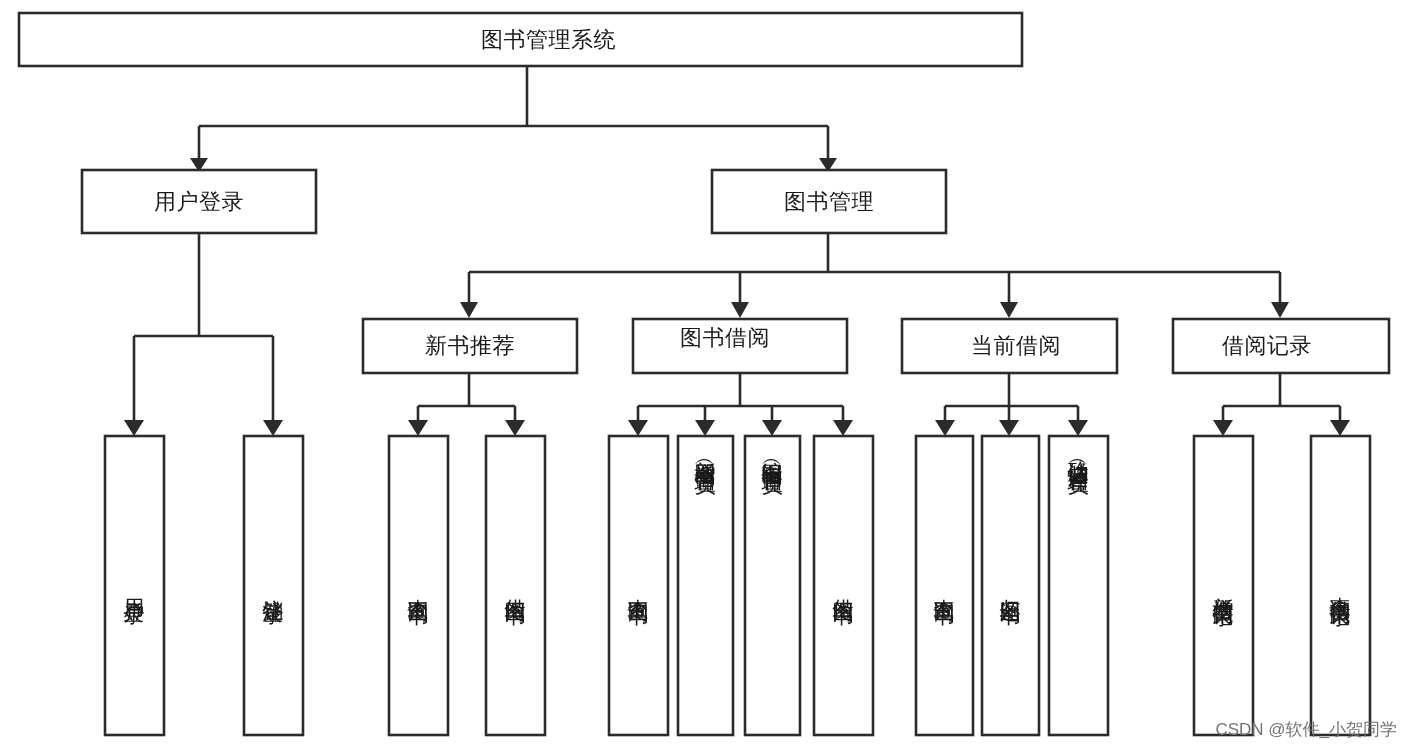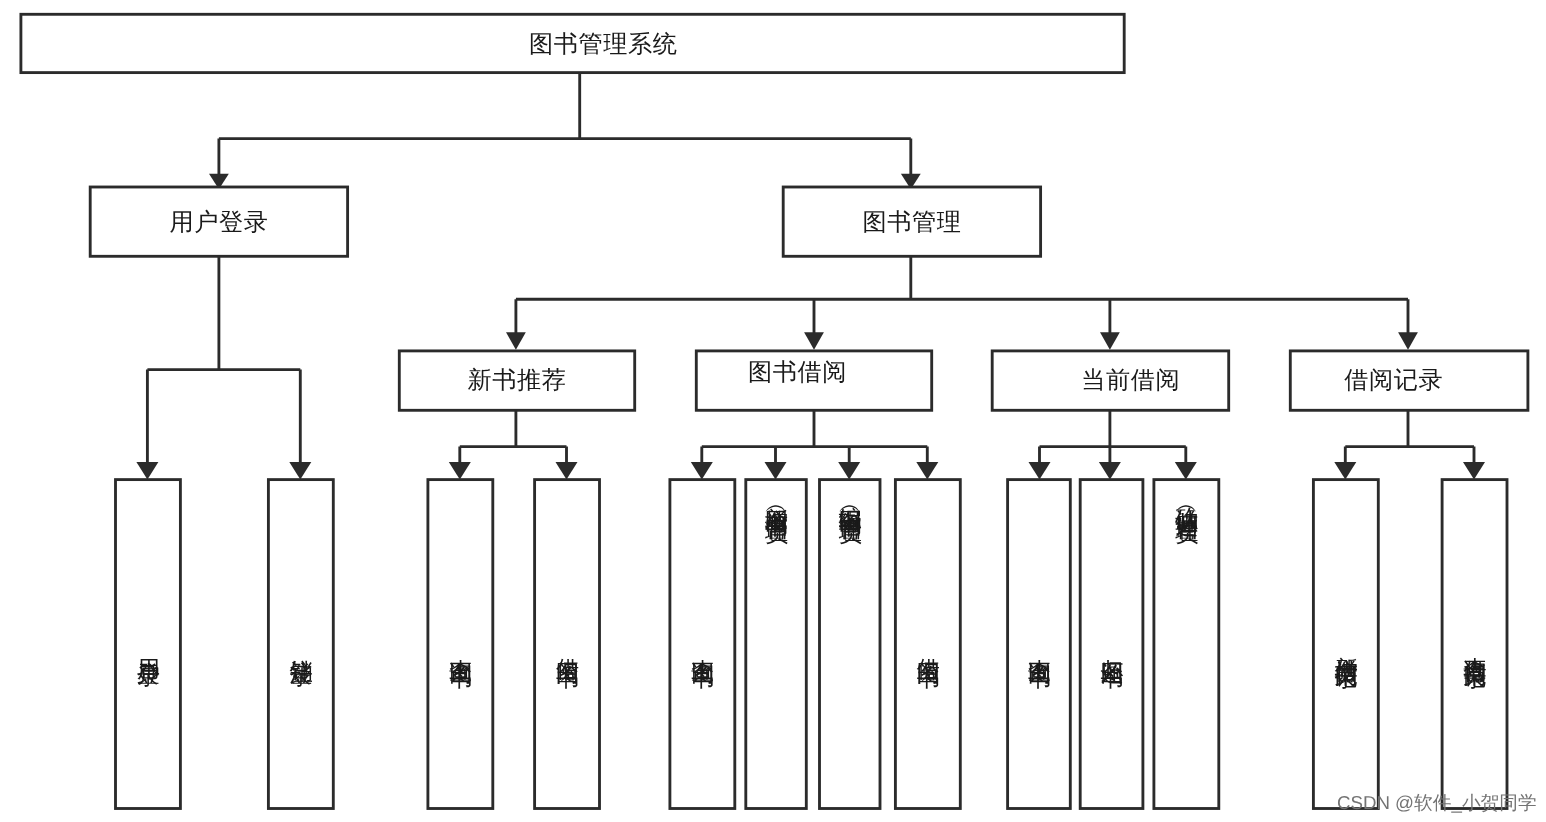--- a/index.html
+++ b/index.html
@@ -143,21 +143,21 @@
     <rect class="node-box" x="1311" y="436" width="59" height="299"></rect>
   </svg>
 
   <div class="node-label-h" style="left:19px; top:13px; width:1003px; height:53px;margin-left:28px;">图书管理系统</div>
 
   <div class="node-label-h" style="left:82px; top:170px; width:234px; height:63px;">用户登录</div>
   <div class="node-label-h" style="left:712px; top:170px; width:234px; height:63px;">图书管理</div>
 
   <div class="node-label-h" style="left:363px; top:319px; width:214px; height:54px;border-radius:12px;">新书推荐</div>
   <div class="node-label-h" style="left:633px; top:311px; width:184px; height:54px;">图书借阅</div>
-  <div class="node-label-h" style="left:902px; top:319px; width:228px; height:54px;padding-left:12px;">当前借阅</div>
+  <div class="node-label-h" style="left:902px; top:319px; width:228px; height:54px;">当前借阅</div>
   <div class="node-label-h" style="left:1173px; top:319px; width:188px; height:54px;">借阅记录</div>
 
   <div class="node-label-v" style="left:105px; top:436px; width:59px; height:299px;">用户登录</div>
   <div class="node-label-v" style="left:244px; top:436px; width:59px; height:299px;">注销登录</div>
 
   <div class="node-label-v" style="left:389px; top:436px; width:59px; height:299px;">查询图书</div>
   <div class="node-label-v" style="left:486px; top:436px; width:59px; height:299px;">借阅图书</div>
 
   <div class="node-label-v" style="left:609px; top:436px; width:59px; height:299px;">查询图书</div>
   <div class="node-label-v" style="left:678px; top:436px; width:55px; height:299px; justify-content:flex-start; padding-top:8px; box-sizing:border-box;">新增图书（管理员）</div>

